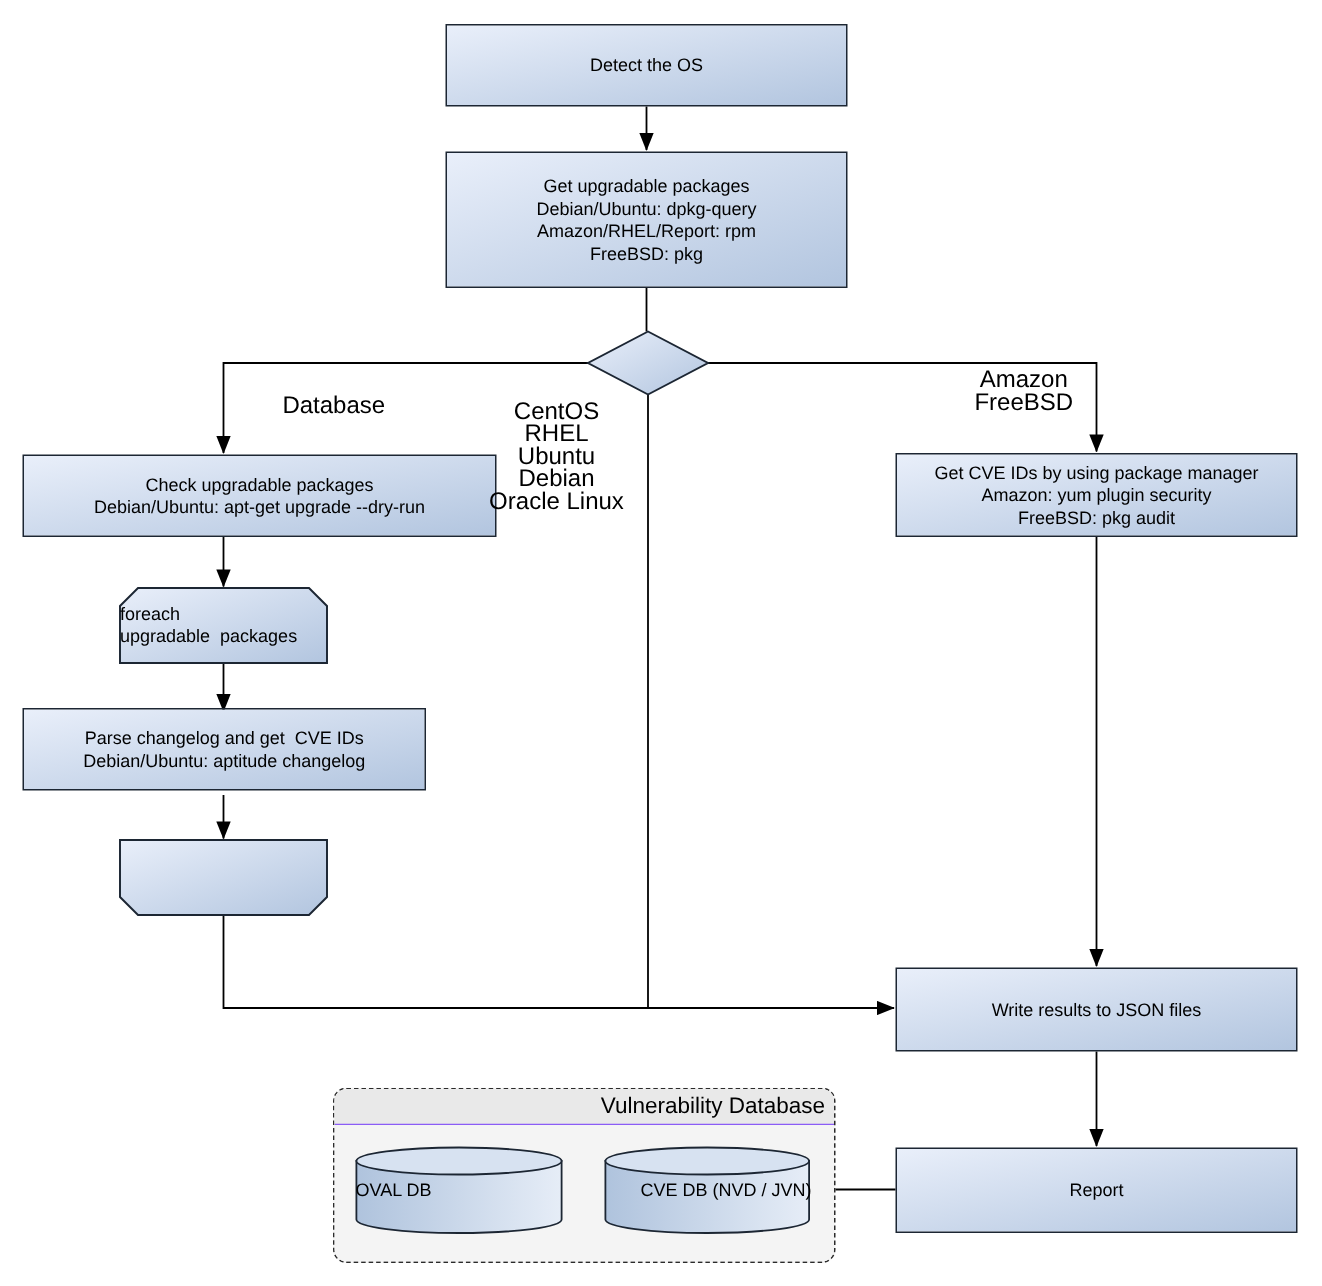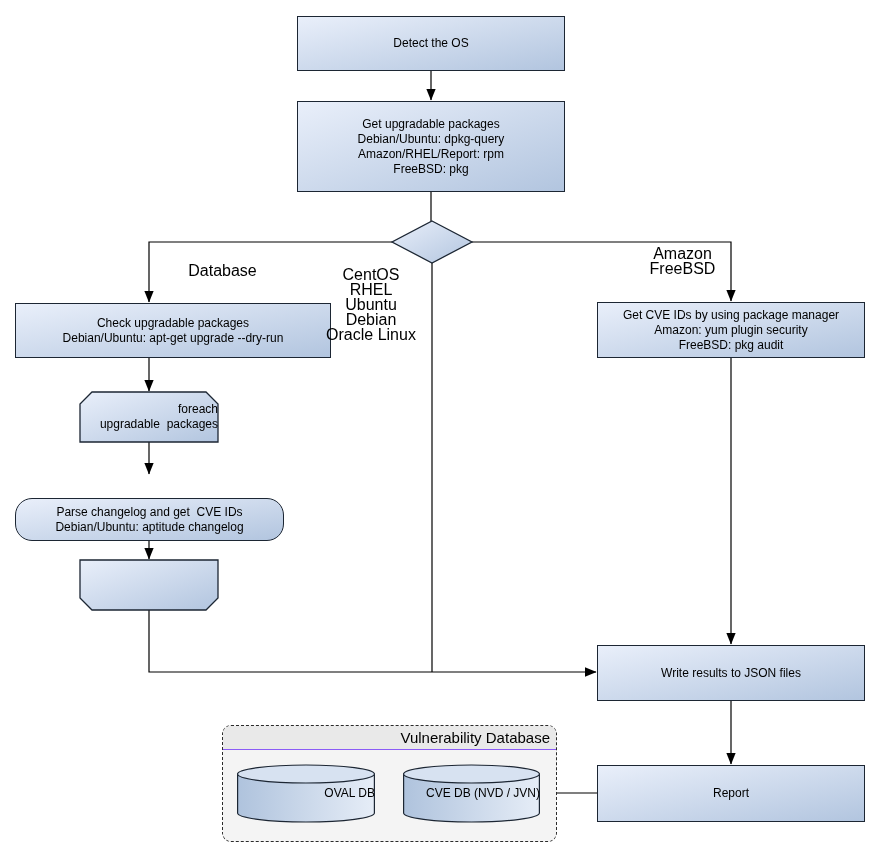--- a/index.html
+++ b/index.html
@@ -35,21 +35,21 @@
     background: linear-gradient(to bottom right, #e9effa 0%, #b2c5df 100%);
     border: 1.3px solid #1c2633;
     z-index: 3;
   }
   .node .ln, .label .ln, .overlay .ln { white-space: pre-wrap; }
   .overlay {
     position: absolute;
     display: flex;
     flex-direction: column;
     justify-content: center;
-    align-items: flex-end;
+    align-items: flex-start;
     text-align: center;
     font-size: 12px;
     line-height: 15px;
     background: transparent;
     border: none;
     z-index: 3;
   }
   .label {
     position: absolute;
     text-align: center;
@@ -150,21 +150,21 @@
   <div class="node" style="left:15px; top:303px; width:316px; height:55px;">
     <span class="ln">Check upgradable packages</span>
     <span class="ln">Debian/Ubuntu: apt-get upgrade --dry-run</span>
   </div>
 
   <div class="overlay" style="left:80px; top:392px; width:138px; height:50px;">
     <span class="ln">foreach</span>
     <span class="ln">upgradable  packages</span>
   </div>
 
-  <div class="node" style="left:15px; top:498px; width:269px; height:43px;border-radius:17px;">
+  <div class="node" style="left:15px; top:472px; width:269px; height:55px;">
     <span class="ln">Parse changelog and get  CVE IDs</span>
     <span class="ln">Debian/Ubuntu: aptitude changelog</span>
   </div>
 
 
   <div class="node" style="left:597px; top:302px; width:268px; height:56px;">
     <span class="ln">Get CVE IDs by using package manager</span>
     <span class="ln">Amazon: yum plugin security</span>
     <span class="ln">FreeBSD: pkg audit</span>
   </div>
@@ -191,17 +191,17 @@
 
   <div class="label" style="left:645px; top:246px; width:75px;">
     <div class="ln">Amazon</div>
     <div class="ln">FreeBSD</div>
   </div>
 
   <div class="overlay" style="left:237px; top:767px; width:138px; height:53px;">
     <span class="ln">OVAL DB</span>
   </div>
 
-  <div class="overlay" style="left:403px; top:767px; width:137px; height:53px;">
+  <div class="overlay" style="left:403px; top:767px; width:137px; height:53px;padding-left:24px;">
     <span class="ln">CVE DB (NVD / JVN)</span>
   </div>
 
 </div>
 
 </body></html>

